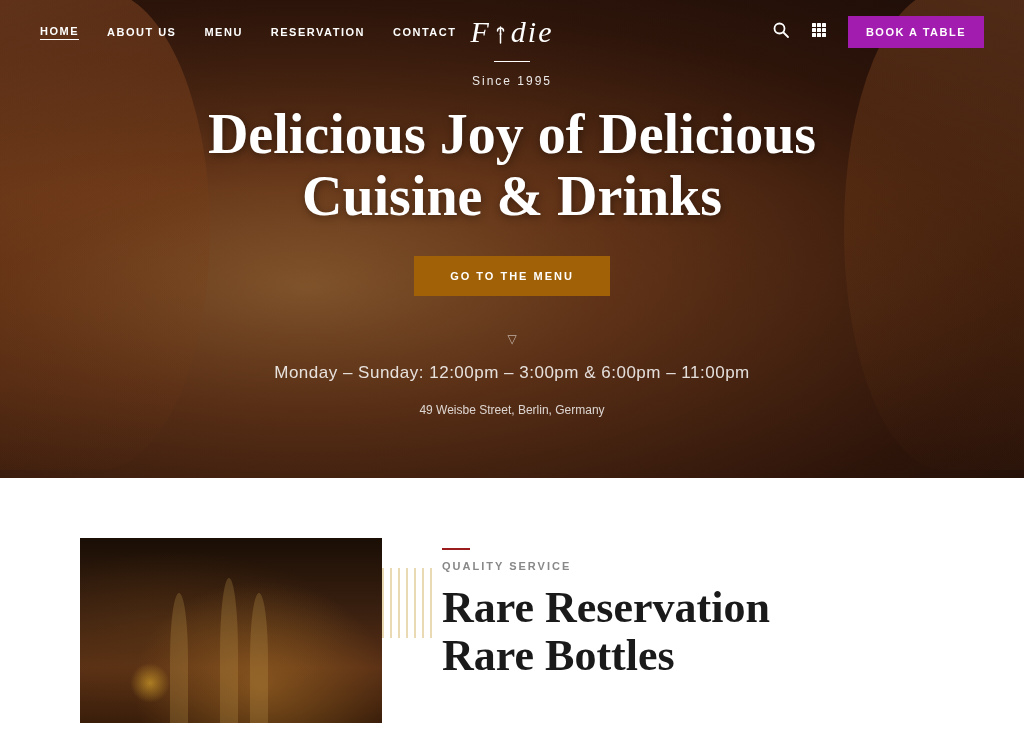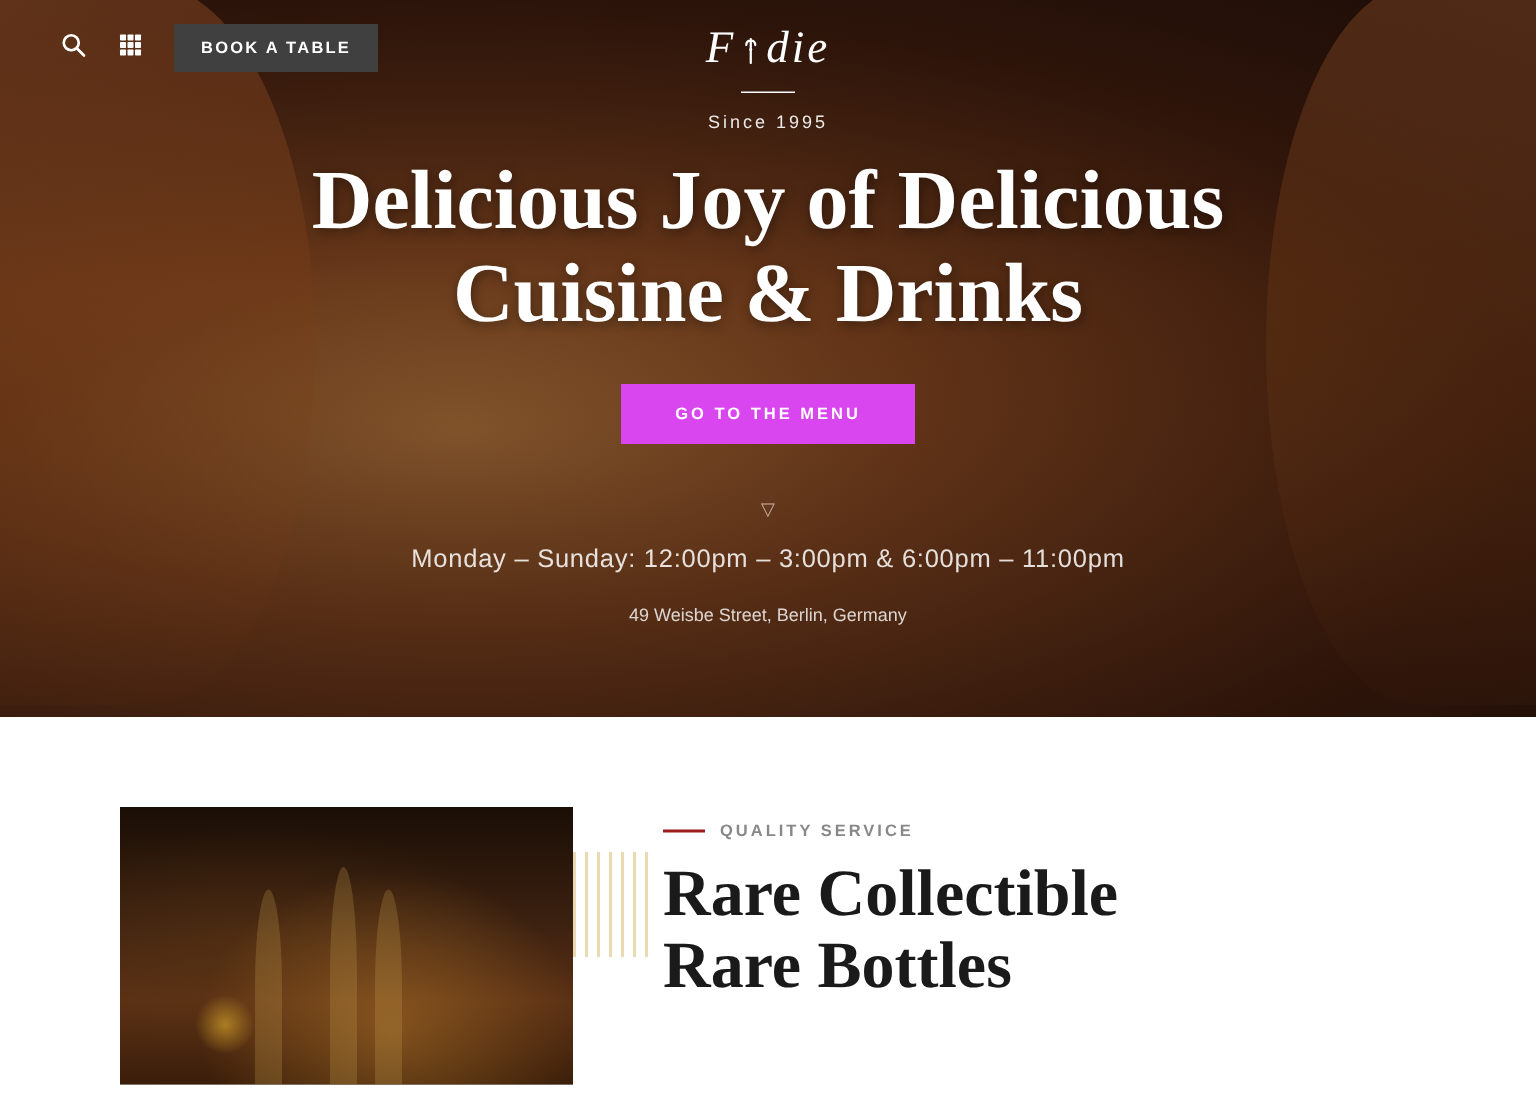--- a/index.html
+++ b/index.html
@@ -51,21 +51,21 @@
       display: flex;
       align-items: center;
       gap: 20px;
     }
     .nav-icon {
       color: #fff;
       font-size: 18px;
       cursor: pointer;
     }
     .book-btn {
-      background: #404040;
+      background: #a21caf;
       color: #fff;
       border: none;
       padding: 10px 18px;
       font-size: 11px;
       letter-spacing: 1.5px;
       text-transform: uppercase;
       font-family: Arial, sans-serif;
       cursor: pointer;
       font-weight: 600;
     }
@@ -140,21 +140,21 @@
     .hero-title {
       font-size: 56px;
       font-weight: 700;
       line-height: 1.1;
       margin-bottom: 28px;
       font-family: 'Georgia', serif;
       text-shadow: 1px 2px 8px rgba(0,0,0,0.4);
     }
     .hero-cta {
       display: inline-block;
-      background: #d946ef;
+      background: #a16207;
       color: #fff;
       padding: 14px 36px;
       font-family: Arial, sans-serif;
       font-size: 11px;
       letter-spacing: 2px;
       text-transform: uppercase;
       font-weight: 700;
       cursor: pointer;
       border: none;
       margin-bottom: 36px;
@@ -244,23 +244,24 @@
       width: 2px;
       height: 70px;
       background: #b8860b;
     }
     .section-text-col {
       flex: 1;
       padding-top: 10px;
     }
     .quality-label {
       display: flex;
-      align-items: center;
+      align-items: flex-start;
       gap: 10px;
       margin-bottom: 12px;
+      flex-direction: column;
     }
     .quality-line {
       width: 28px;
       height: 2px;
       background: #9b1c1c;
     }
     .quality-text {
       font-family: Arial, sans-serif;
       font-size: 11px;
       letter-spacing: 2px;
@@ -273,20 +274,27 @@
       font-family: 'Georgia', serif;
       color: #1a1a1a;
       line-height: 1.1;
       font-weight: 700;
     }
   </style>
 </head>
 <body>
 
 <nav>
+  <div class="nav-links">
+    <a href="#" class="active">Home</a>
+    <a href="#">About Us</a>
+    <a href="#">Menu</a>
+    <a href="#">Reservation</a>
+    <a href="#">Contact</a>
+  </div>
   <div class="nav-logo">
     F<span style="position:relative; display:inline-block;">
       <svg width="18" height="18" viewBox="0 0 18 18" style="vertical-align:middle; margin: 0 1px;" fill="white">
         <path d="M9 1 L9 17 M6 5 C6 3 7 2 9 2 C11 2 12 3 12 5" stroke="white" stroke-width="1.5" fill="none" stroke-linecap="round"></path>
         <circle cx="9" cy="8" r="1" fill="white"></circle>
       </svg>
     </span>die
   </div>
   <div class="nav-right">
     <span class="nav-icon">
@@ -350,17 +358,17 @@
       <div class="hash-mark"></div>
       <div class="hash-mark"></div>
     </div>
   </div>
   <div class="section-text-col">
     <div class="quality-label">
       <div class="quality-line"></div>
       <span class="quality-text">Quality Service</span>
     </div>
     <h2 class="section-title">
-      <span>Rare Collectible</span><br>
+      <span>Rare Reservation</span><br>
       <span>Rare Bottles</span>
     </h2>
   </div>
 </section>
 
 </body></html>

